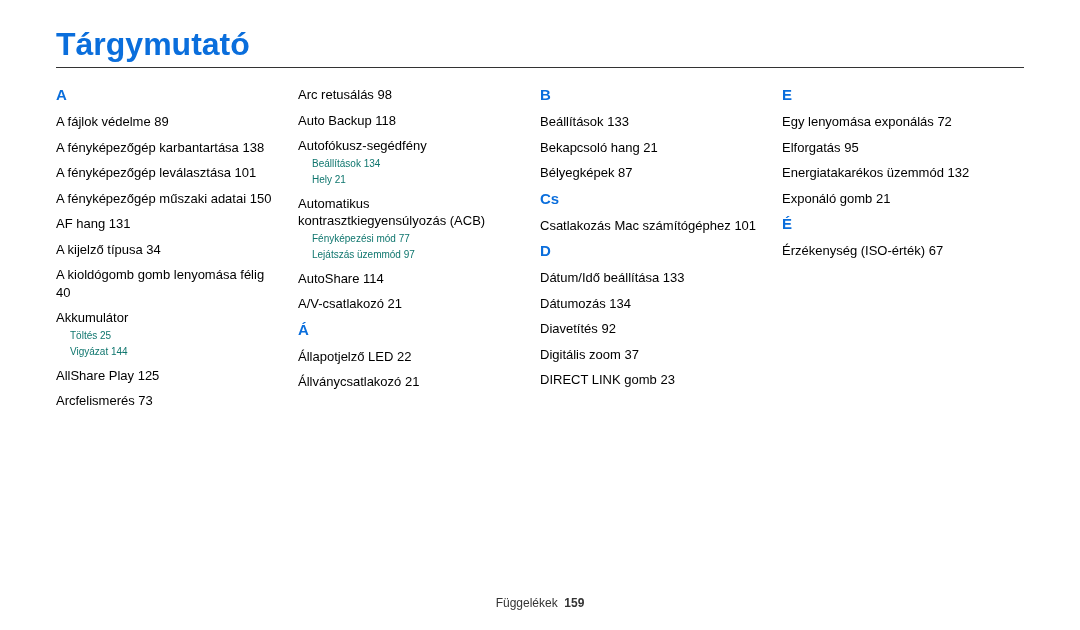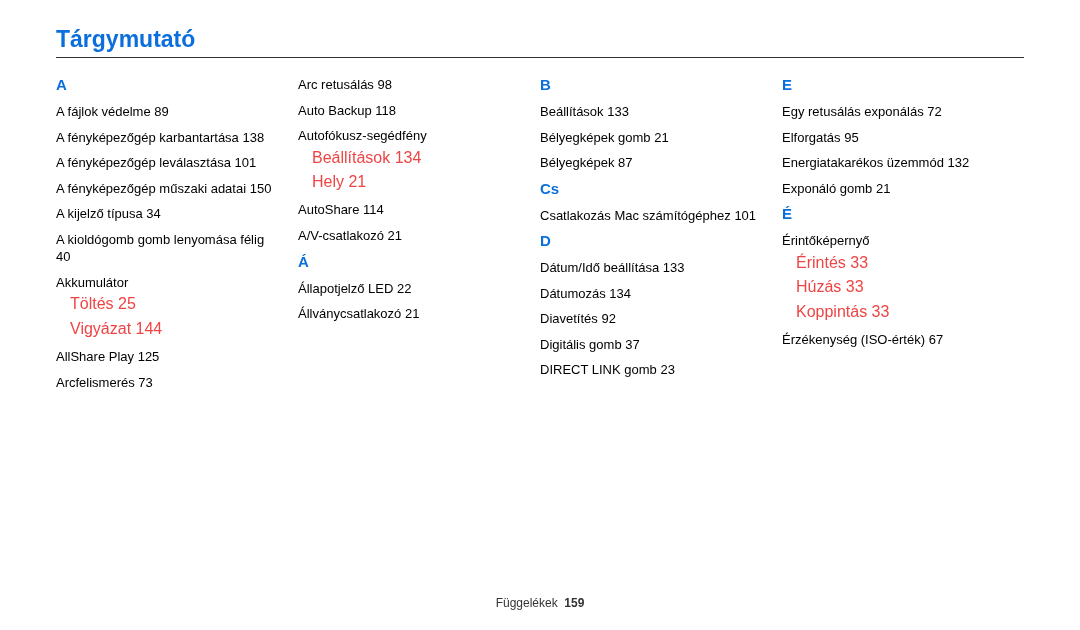--- a/index.html
+++ b/index.html
@@ -6,21 +6,21 @@
     body {
       width: 1080px;
       height: 630px;
       background: #fff;
       font-family: "Segoe UI", Arial, sans-serif;
       padding: 26px 56px 0 56px;
       position: relative;
     }
     .page-title {
       color: #0a6edc;
-      font-size: 23px;
+      font-size: 32px;
       font-weight: 700;
       margin-bottom: 4px;
     }
     .title-rule {
       border: none;
       border-top: 1px solid #333;
       margin-bottom: 18px;
     }
     .columns {
       display: flex;
@@ -40,23 +40,23 @@
     .letter:first-child { margin-top: 0; }
     .entry {
       font-size: 13px;
       line-height: 1.35;
       margin-bottom: 8px;
       color: #000;
     }
     .entry-title { font-weight: 400; }
     .entry-page { font-weight: 400; }
     .sub {
-      font-size: 16px;
+      font-size: 10px;
       font-weight: 400;
-      color: #ef4444;
+      color: #0f766e;
       margin-left: 14px;
       margin-top: 2px;
       margin-bottom: 2px;
       line-height: 1.4;
     }
     .footer {
       position: absolute;
       bottom: 20px;
       left: 0;
       width: 100%;
@@ -73,58 +73,59 @@
 <h1 class="page-title">Tárgymutató</h1>
 <hr class="title-rule">
 
 <div class="columns" id="columns">
     <div class="col">
       <div class="letter">A</div>
       <div class="entry"><span class="entry-title">A fájlok védelme</span><span class="entry-page">  89</span></div>
       <div class="entry"><span class="entry-title">A fényképezőgép karbantartása</span><span class="entry-page">  138</span></div>
       <div class="entry"><span class="entry-title">A fényképezőgép leválasztása</span><span class="entry-page">  101</span></div>
       <div class="entry"><span class="entry-title">A fényképezőgép műszaki adatai</span><span class="entry-page">  150</span></div>
+      <div class="entry"><span class="entry-title">AF hang</span><span class="entry-page">  131</span></div>
       <div class="entry"><span class="entry-title">A kijelző típusa</span><span class="entry-page">  34</span></div>
       <div class="entry"><span class="entry-title">A kioldógomb gomb lenyomása félig</span><span class="entry-page">  40</span></div>
       <div class="entry"><span class="entry-title">Akkumulátor</span><div class="sub">Töltés  25</div><div class="sub">Vigyázat  144</div></div>
       <div class="entry"><span class="entry-title">AllShare Play</span><span class="entry-page">  125</span></div>
       <div class="entry"><span class="entry-title">Arcfelismerés</span><span class="entry-page">  73</span></div>
     </div>
     <div class="col">
       <div class="entry"><span class="entry-title">Arc retusálás</span><span class="entry-page">  98</span></div>
       <div class="entry"><span class="entry-title">Auto Backup</span><span class="entry-page">  118</span></div>
       <div class="entry"><span class="entry-title">Autofókusz-segédfény</span><div class="sub">Beállítások  134</div><div class="sub">Hely  21</div></div>
+      <div class="entry"><span class="entry-title">Automatikus kontrasztkiegyensúlyozás (ACB)</span><div class="sub">Fényképezési mód  77</div><div class="sub">Lejátszás üzemmód  97</div></div>
       <div class="entry"><span class="entry-title">AutoShare</span><span class="entry-page">  114</span></div>
       <div class="entry"><span class="entry-title">A/V-csatlakozó</span><span class="entry-page">  21</span></div>
       <div class="letter">Á</div>
       <div class="entry"><span class="entry-title">Állapotjelző LED</span><span class="entry-page">  22</span></div>
       <div class="entry"><span class="entry-title">Állványcsatlakozó</span><span class="entry-page">  21</span></div>
     </div>
     <div class="col">
       <div class="letter">B</div>
       <div class="entry"><span class="entry-title">Beállítások</span><span class="entry-page">  133</span></div>
-      <div class="entry"><span class="entry-title">Bélyegképek gomb</span><span class="entry-page">  21</span></div>
+      <div class="entry"><span class="entry-title">Bekapcsoló hang</span><span class="entry-page">  21</span></div>
       <div class="entry"><span class="entry-title">Bélyegképek</span><span class="entry-page">  87</span></div>
       <div class="letter">Cs</div>
       <div class="entry"><span class="entry-title">Csatlakozás Mac számítógéphez</span><span class="entry-page">  101</span></div>
       <div class="letter">D</div>
       <div class="entry"><span class="entry-title">Dátum/Idő beállítása</span><span class="entry-page">  133</span></div>
       <div class="entry"><span class="entry-title">Dátumozás</span><span class="entry-page">  134</span></div>
       <div class="entry"><span class="entry-title">Diavetítés</span><span class="entry-page">  92</span></div>
-      <div class="entry"><span class="entry-title">Digitális gomb</span><span class="entry-page">  37</span></div>
+      <div class="entry"><span class="entry-title">Digitális zoom</span><span class="entry-page">  37</span></div>
       <div class="entry"><span class="entry-title">DIRECT LINK gomb</span><span class="entry-page">  23</span></div>
     </div>
     <div class="col">
       <div class="letter">E</div>
-      <div class="entry"><span class="entry-title">Egy retusálás exponálás</span><span class="entry-page">  72</span></div>
+      <div class="entry"><span class="entry-title">Egy lenyomása exponálás</span><span class="entry-page">  72</span></div>
       <div class="entry"><span class="entry-title">Elforgatás</span><span class="entry-page">  95</span></div>
       <div class="entry"><span class="entry-title">Energiatakarékos üzemmód</span><span class="entry-page">  132</span></div>
       <div class="entry"><span class="entry-title">Exponáló gomb</span><span class="entry-page">  21</span></div>
       <div class="letter">É</div>
-      <div class="entry"><span class="entry-title">Érintőképernyő</span><div class="sub">Érintés  33</div><div class="sub">Húzás  33</div><div class="sub">Koppintás  33</div></div>
       <div class="entry"><span class="entry-title">Érzékenység (ISO-érték)</span><span class="entry-page">  67</span></div>
     </div>
   </div>
 
 <div class="footer">
   <span class="footer-label">Függelékek</span>
   &nbsp;<span class="footer-page">159</span>
 </div>
 
 </body></html>

